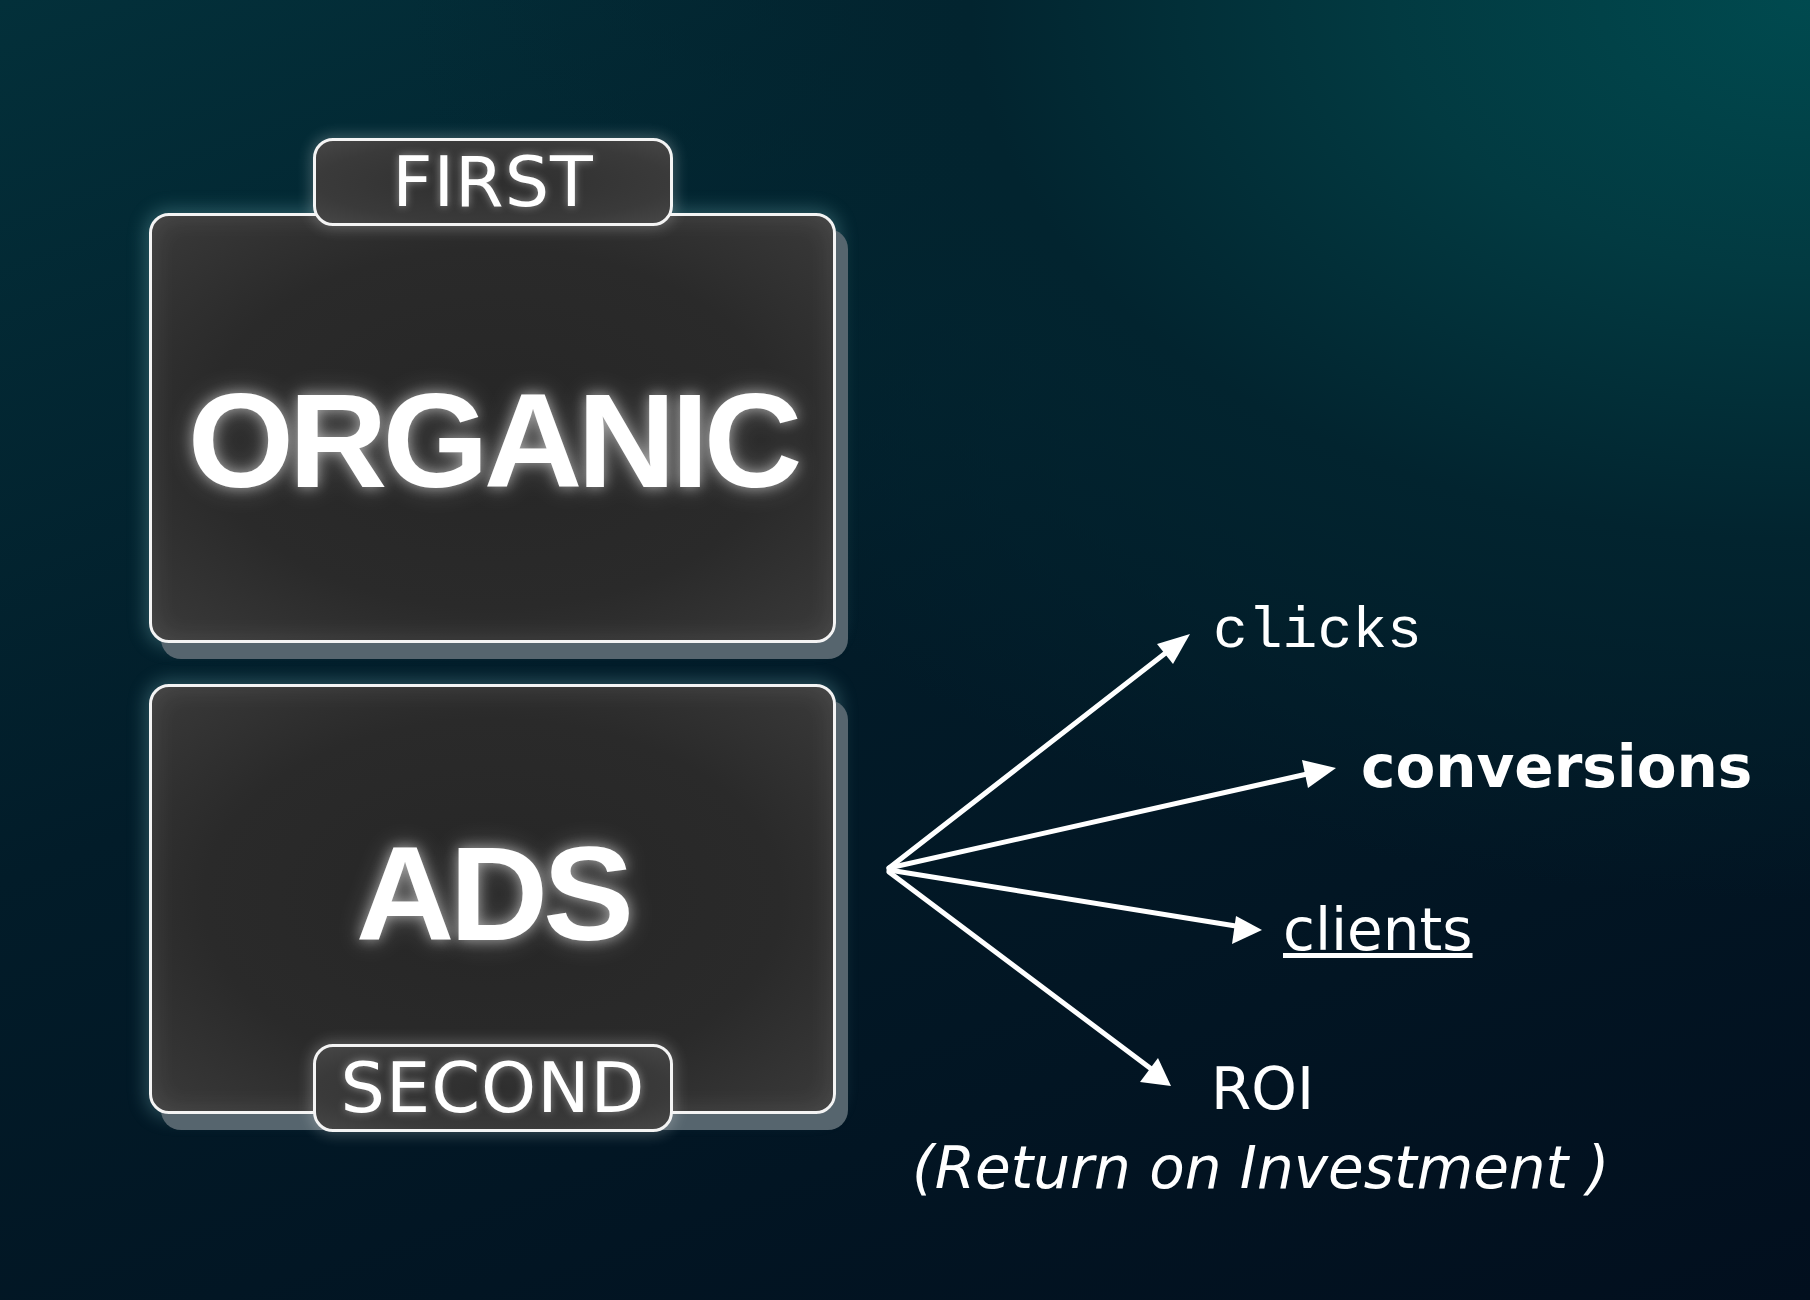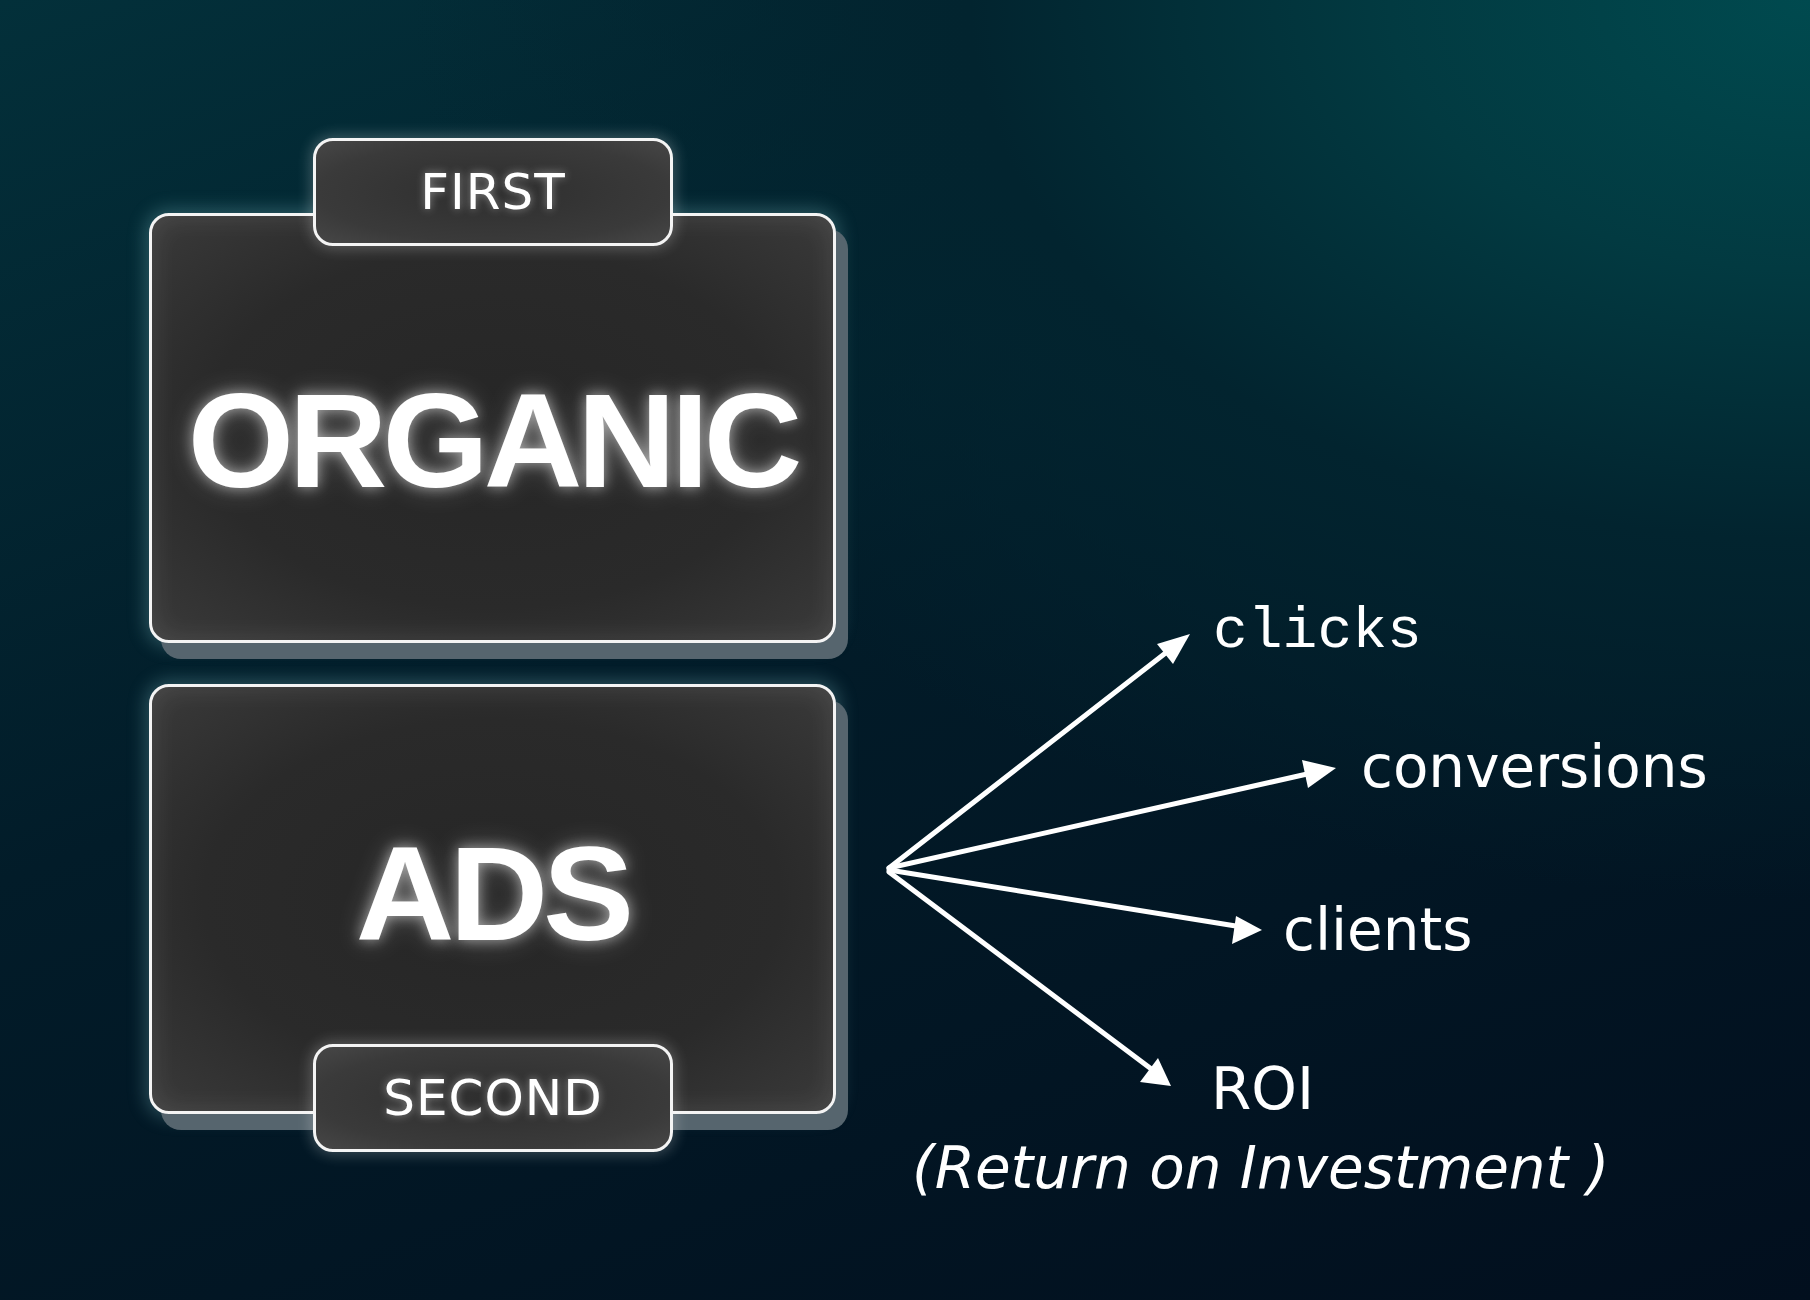--- a/index.html
+++ b/index.html
@@ -13,26 +13,26 @@
   }
   .card {
     position:absolute; left:149px; width:687px;
     background: radial-gradient(ellipse at 50% 50%, #262626 0%, #2a2a2a 60%, #3a3a3a 100%);
     border:3px solid #f4f4f4; border-radius:20px; box-sizing:border-box;
     box-shadow: 12px 16px 0 0 #56656e, 0 0 18px 4px rgba(160,230,235,0.25), inset 0 0 28px rgba(255,255,255,0.10);
   }
   .card.top { top:213px; height:430px; }
   .card.bottom { top:684px; height:430px; }
   .tab {
-    position:absolute; left:313px; width:360px; height:108px; box-sizing:border-box;
+    position:absolute; left:313px; width:360px; height:88px; box-sizing:border-box;
     background: radial-gradient(ellipse at 50% 50%, #2e2e2e 0%, #3a3a3a 70%, #474747 100%);
     border:3px solid #f4f4f4; border-radius:20px;
     box-shadow: 0 0 14px 3px rgba(255,255,255,0.22);
     display:flex; align-items:center; justify-content:center;
-    font-family: "DejaVu Sans", sans-serif; font-size:50px; letter-spacing:1px;
+    font-family: "DejaVu Sans", sans-serif; font-size:70px; letter-spacing:1px;
     text-shadow: 0 0 8px rgba(255,255,255,0.45);
     z-index:3;
   }
   .tab.first { top:138px; }
   .tab.second { top:1044px; }
   .big {
     position:absolute; left:0; right:0; text-align:center;
     font-family: "Liberation Sans", sans-serif; font-weight:bold;
     font-size:134px; letter-spacing:-5px; line-height:1;
     transform: scaleX(1.02);
@@ -72,16 +72,16 @@
   </g>
   <g fill="#ffffff">
     <polygon points="1190,634 1173,664 1157,644"></polygon>
     <polygon points="1336,768 1308,788 1302,760"></polygon>
     <polygon points="1262,930 1232,944 1236,916"></polygon>
     <polygon points="1171,1086 1140,1082 1158,1058"></polygon>
   </g>
 </svg>
 
 <div class="label" style="left:1213px; top:603px;font-family:Liberation Mono, monospace;">clicks</div>
-<div class="label" style="left:1361px; top:738px;">conversions</div>
-<div class="label" style="left:1283px; top:901px;">clients</div>
+<div class="label" style="left:1361px; top:738px;font-weight:bold;">conversions</div>
+<div class="label" style="left:1283px; top:901px;text-decoration:underline;">clients</div>
 <div class="label" style="left:1211px; top:1060px;">ROI</div>
 <div class="label" style="left:912px; top:1139px;font-style:italic;">(Return on Investment )</div>
 
 </body></html>

